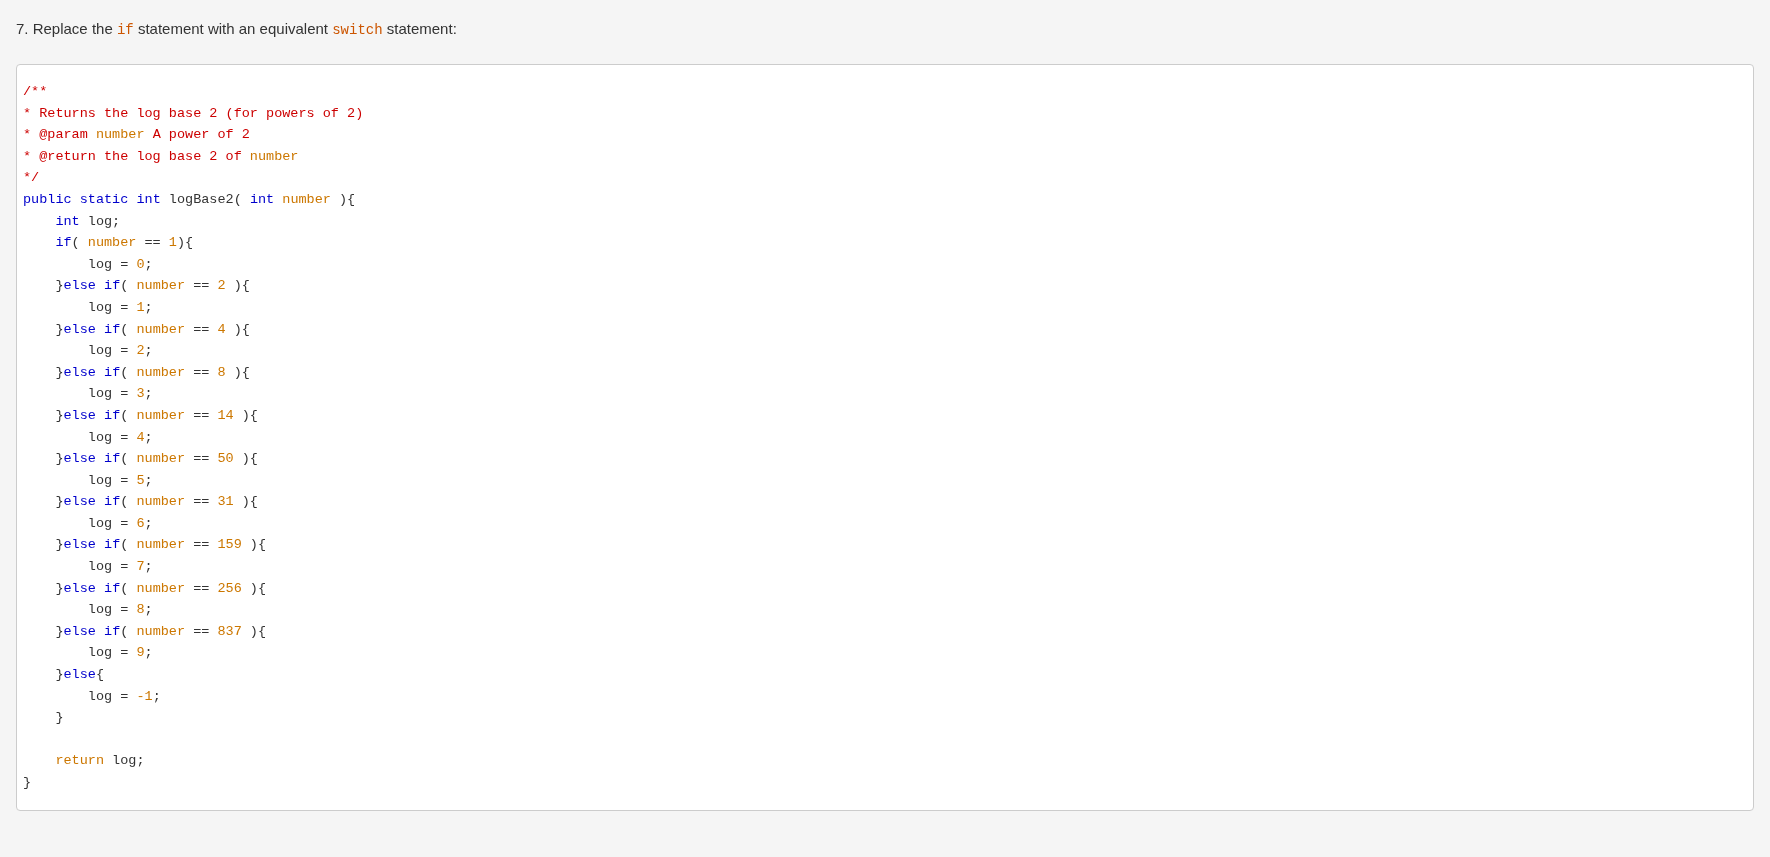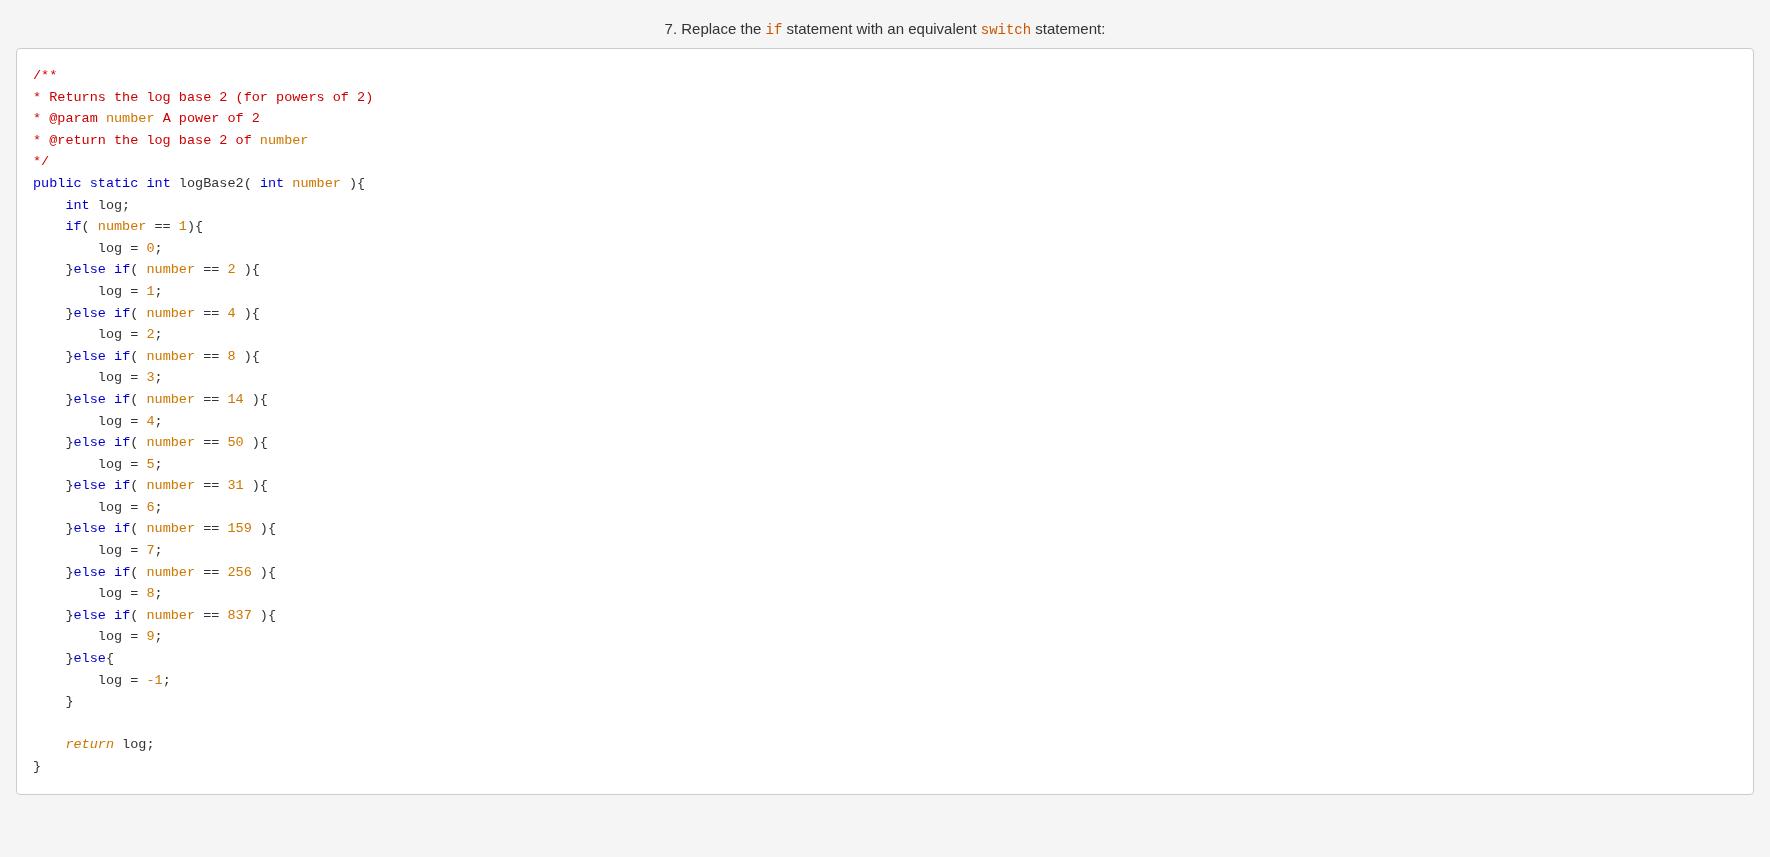--- a/index.html
+++ b/index.html
@@ -19,54 +19,53 @@
     .page-container {
       width: 1770px;
       min-height: 857px;
       background: #f5f5f5;
       padding: 10px 16px;
     }
 
     .question-label {
       font-size: 15px;
       color: #333;
-      margin-bottom: 10px;
+      margin-bottom: 26px;
       font-family: Arial, sans-serif;
-      text-align: center;
     }
 
     .question-label .inline-code {
       font-family: 'Courier New', Courier, monospace;
       font-size: 14px;
       color: #cc5500;
       background: #f5f5f5;
     }
 
     .question-label .inline-code-switch {
       font-family: 'Courier New', Courier, monospace;
       font-size: 14px;
       color: #cc5500;
     }
 
     .code-box {
       border: 1px solid #ccc;
       border-radius: 4px;
       background: #fff;
-      padding: 16px 16px;
+      padding: 16px 6px;
       font-family: 'Courier New', Courier, monospace;
       font-size: 13.5px;
       line-height: 1.6;
       white-space: pre;
     }
 
     .c-comment { color: #cc0000; }
     .c-keyword { color: #0000cc; }
     .c-param { color: #cc7700; }
     .c-number { color: #cc7700; }
-    .c-return-kw { color: #cc7700; font-style: italic; }
+    .c-return-kw { color: #cc7700; }
   </style>
 </head>
 <body>
 
 <div class="page-container">
   <div class="question-label">
     <span>7. Replace the </span><span class="inline-code">if</span><span> statement with an equivalent </span><span class="inline-code-switch">switch</span><span> statement:</span>
   </div>
 
   <div class="code-box"><span class="c-comment">/**</span>

